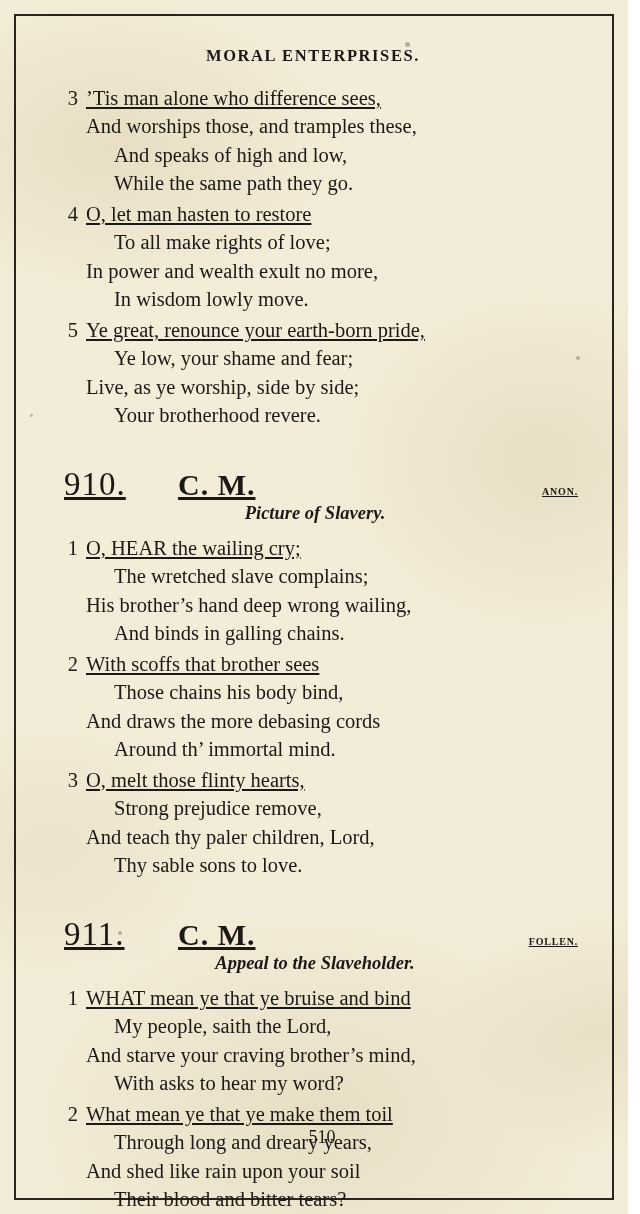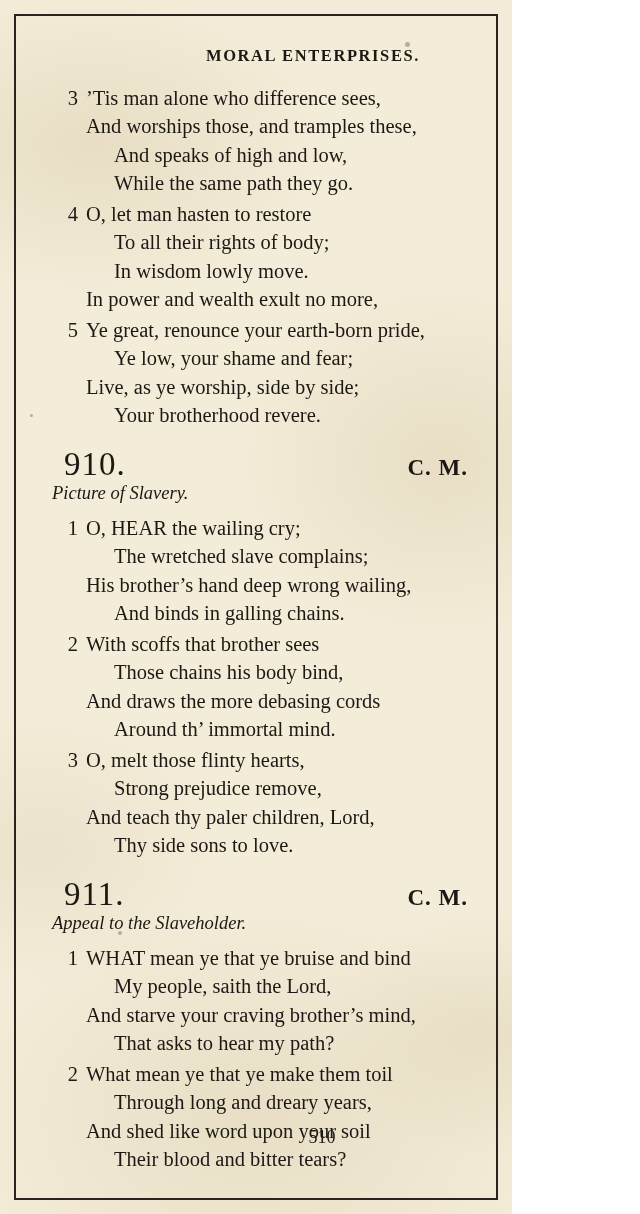--- a/index.html
+++ b/index.html
@@ -2,21 +2,21 @@
 <html><head>
 <meta charset="utf-8">
 <style>
   html, body {
     margin: 0;
     padding: 0;
     background: #ffffff;
   }
   .page {
     position: relative;
-    width: 512px;
+    width: 628px;
     height: 1214px;
     background: #f3ecd8;
     overflow: hidden;
     font-family: "Liberation Serif", serif;
     color: #1c1814;
   }
   
   .page::before {
     content: "";
     position: absolute;
@@ -64,57 +64,60 @@
     white-space: pre;
   }
   .line .num {
     display: inline-block;
     width: 20px;
     text-align: right;
     margin-right: 8px;
   }
   .line.indent0 { padding-left: 24px; }
   .line.indent1 { padding-left: 52px; }
-  .line.first { padding-left: 24px; text-indent: -28px; }
+  .line.first { padding-left: 24px; text-indent: -28px; text-decoration: underline; }
   .hymn-head {
     display: flex;
     align-items: baseline;
-    margin-top: 16px;
+    margin-top: 36px;
     margin-bottom: 2px;
+    text-decoration: underline;
   }
   .hymn-num {
     font-size: 33px;
     letter-spacing: 1px;
     width: 150px;
     padding-left: 2px;
     box-sizing: border-box;
   }
   .hymn-meter {
-    font-size: 23px;
+    font-size: 30px;
     font-weight: bold;
     flex: 1;
-    text-align: right;
+    text-align: left;
     letter-spacing: 1px;
     margin-left: -34px;
   }
   .hymn-author {
     font-size: 10px;
     font-weight: bold;
     font-variant: small-caps;
     text-transform: uppercase;
     letter-spacing: 0.8px;
     text-align: right;
     width: 110px;
   }
   .hymn-subtitle {
+    text-align: center;
     font-style: italic;
     font-size: 18.5px;
     margin-bottom: 10px;
     margin-top: -2px;
     margin-left: -10px;
+    font-weight: bold;
   }
   .page-number {
     position: absolute;
     left: 16px;
     right: 0;
     bottom: 8px;
     text-align: center;
     font-size: 18px;
     margin-left: -12px;
   }
@@ -142,23 +145,23 @@
 
     <div class="stanza">
       <div class="line first"><span class="num">3</span><span>’Tis man alone who difference sees,</span></div>
       <div class="line indent0">And worships those, and tramples these,</div>
       <div class="line indent1">And speaks of high and low,</div>
       <div class="line indent1">While the same path they go.</div>
     </div>
 
     <div class="stanza">
       <div class="line first"><span class="num">4</span><span>O, let man hasten to restore</span></div>
-      <div class="line indent1">To all their rights of body;</div>
+      <div class="line indent1">To all make rights of love;</div>
+      <div class="line indent0">In power and wealth exult no more,</div>
       <div class="line indent1">In wisdom lowly move.</div>
-      <div class="line indent0">In power and wealth exult no more,</div>
     </div>
 
     <div class="stanza">
       <div class="line first"><span class="num">5</span><span>Ye great, renounce your earth-born pride,</span></div>
       <div class="line indent1">Ye low, your shame and fear;</div>
       <div class="line indent0">Live, as ye worship, side by side;</div>
       <div class="line indent1">Your brotherhood revere.</div>
     </div>
 
     <div class="hymn-head">
@@ -179,39 +182,39 @@
       <div class="line first"><span class="num">2</span><span>With scoffs that brother sees</span></div>
       <div class="line indent1">Those chains his body bind,</div>
       <div class="line indent0">And draws the more debasing cords</div>
       <div class="line indent1">Around th’ immortal mind.</div>
     </div>
 
     <div class="stanza">
       <div class="line first"><span class="num">3</span><span>O, melt those flinty hearts,</span></div>
       <div class="line indent1">Strong prejudice remove,</div>
       <div class="line indent0">And teach thy paler children, Lord,</div>
-      <div class="line indent1">Thy side sons to love.</div>
+      <div class="line indent1">Thy sable sons to love.</div>
     </div>
 
     <div class="hymn-head">
       <div class="hymn-num">911.</div>
       <div class="hymn-meter">C. M.</div>
       <div class="hymn-author">Follen.</div>
     </div>
     <div class="hymn-subtitle">Appeal to the Slaveholder.</div>
 
     <div class="stanza">
       <div class="line first"><span class="num">1</span><span>WHAT mean ye that ye bruise and bind</span></div>
       <div class="line indent1">My people, saith the Lord,</div>
       <div class="line indent0">And starve your craving brother’s mind,</div>
-      <div class="line indent1">That asks to hear my path?</div>
+      <div class="line indent1">With asks to hear my word?</div>
     </div>
 
     <div class="stanza">
       <div class="line first"><span class="num">2</span><span>What mean ye that ye make them toil</span></div>
       <div class="line indent1">Through long and dreary years,</div>
-      <div class="line indent0">And shed like word upon your soil</div>
+      <div class="line indent0">And shed like rain upon your soil</div>
       <div class="line indent1">Their blood and bitter tears?</div>
     </div>
 
     <div class="page-number">510</div>
   </div>
 </div>
 
 </body></html>

